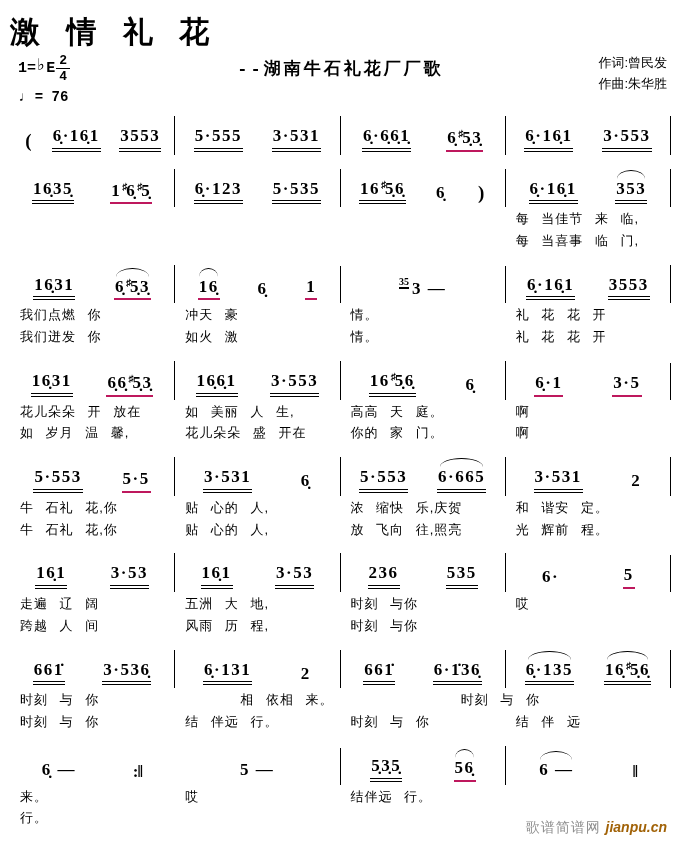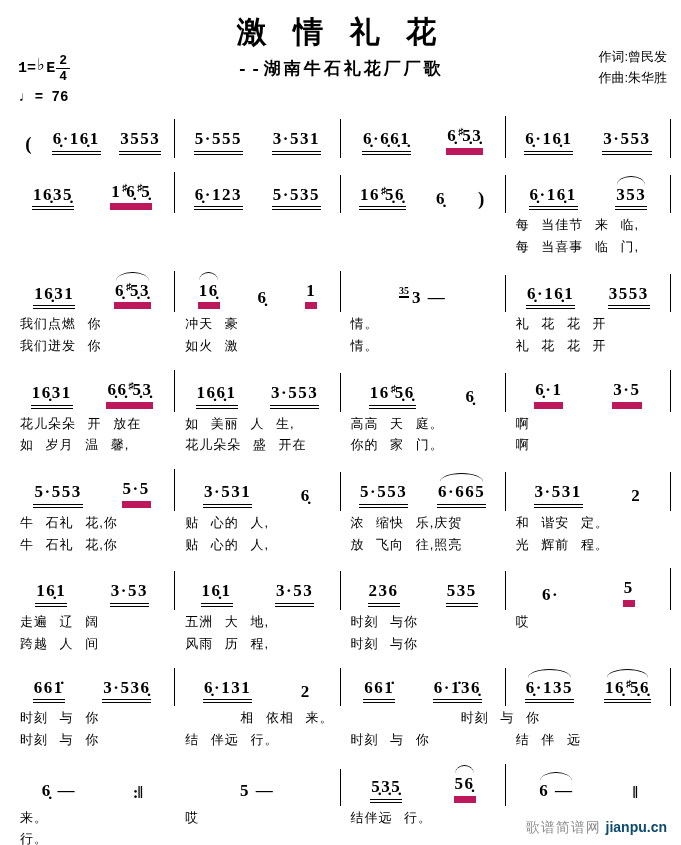--- a/index.html
+++ b/index.html
@@ -1,43 +1,43 @@
 <!DOCTYPE html>
 <html><head>
 <meta charset="utf-8">
 <style>
   html,body{margin:0;padding:0;background:#e8e8e8;}
   .page{width:681px;height:845px;background:#fff;position:relative;box-sizing:border-box;
         padding:6px 10px;margin:0 auto;overflow:hidden;color:#000;
         font-family:"Liberation Sans",sans-serif;}
   header{position:relative;height:104px;}
-  .title{text-align:center;font-family:"DejaVu Serif",serif;font-weight:bold;
+  .title{font-family:"DejaVu Serif",serif;font-weight:bold;
          font-size:30px;letter-spacing:8px;padding-top:6px;}
   .subtitle{text-align:center;font-family:Liberation Mono, monospace;font-weight:bold;
             font-size:17px;letter-spacing:3px;margin-top:4px;}
   .keyblock{position:absolute;left:8px;top:48px;font-family:Liberation Mono, monospace;
             font-size:15px;font-weight:bold;}
   .flat{font-size:17px;vertical-align:2px;}
   .frac{display:inline-block;text-align:center;vertical-align:middle;line-height:1;
         font-size:13px;margin-left:1px;}
   .frac .top{display:block;border-bottom:1px solid #000;padding:0 3px 1px;}
   .frac .bot{display:block;padding-top:1px;}
   .tempo{margin-top:6px;font-weight:bold;font-size:14px;}
-  .credits{position:absolute;right:4px;top:40px;font-size:13px;line-height:1.65;}
+  .credits{position:absolute;right:4px;top:46px;font-size:13px;line-height:1.65;}
   .music-row{display:flex;align-items:flex-end;}
   .system{margin-top:14px;}
   .system.nolyr{margin-top:6px;}
   .measure{flex:1;display:flex;align-items:flex-end;justify-content:space-around;
            padding:10px 4px 3px;border-right:1.5px solid #000;position:relative;
            min-height:24px;}
   .measure.nobar{border-right:none;}
   .group{position:relative;font-family:"Liberation Serif",serif;font-weight:bold;
          font-size:17px;letter-spacing:1.5px;line-height:1.15;padding:0 1px 2px;
          white-space:nowrap;}
-  .u1{border-bottom:7px solid #be185d;}
+  .u1{border-bottom:2px solid #be185d;}
   .u2{border-bottom:4px double #000;}
   .slur::before{content:"";position:absolute;left:6%;right:6%;top:-9px;height:8px;
         border-top:1.5px solid #000;border-radius:50% 50% 0 0/100% 100% 0 0;}
   sup.sharp{font-size:10px;letter-spacing:0;vertical-align:6px;margin:0 -1px 0 1px;}
   .grace{font-size:10px;vertical-align:9px;border-bottom:2px double #000;
          margin-right:3px;letter-spacing:0;}
   .sym{font-family:"Liberation Serif",serif;font-weight:bold;font-size:19px;
        padding:0 2px;align-self:flex-end;}
   .sym.repeat{font-size:17px;letter-spacing:-1px;}
   .lyrics-row{display:flex;margin-top:3px;}
@@ -306,15 +306,15 @@
           <div class="lyric-cell">行。</div>
           <div class="lyric-cell"></div>
           <div class="lyric-cell"></div>
           <div class="lyric-cell"></div>
         </div>
       </section>
     </main>
 
   <div class="watermark">
     <span>歌谱简谱网</span>
-    <span class="domain" style="color: #0c4a6e;">jianpu.cn</span>
+    <span class="domain" style="color: #a16207; font-style: italic;">jianpu.cn</span>
   </div>
 </div>
 
 </body></html>

